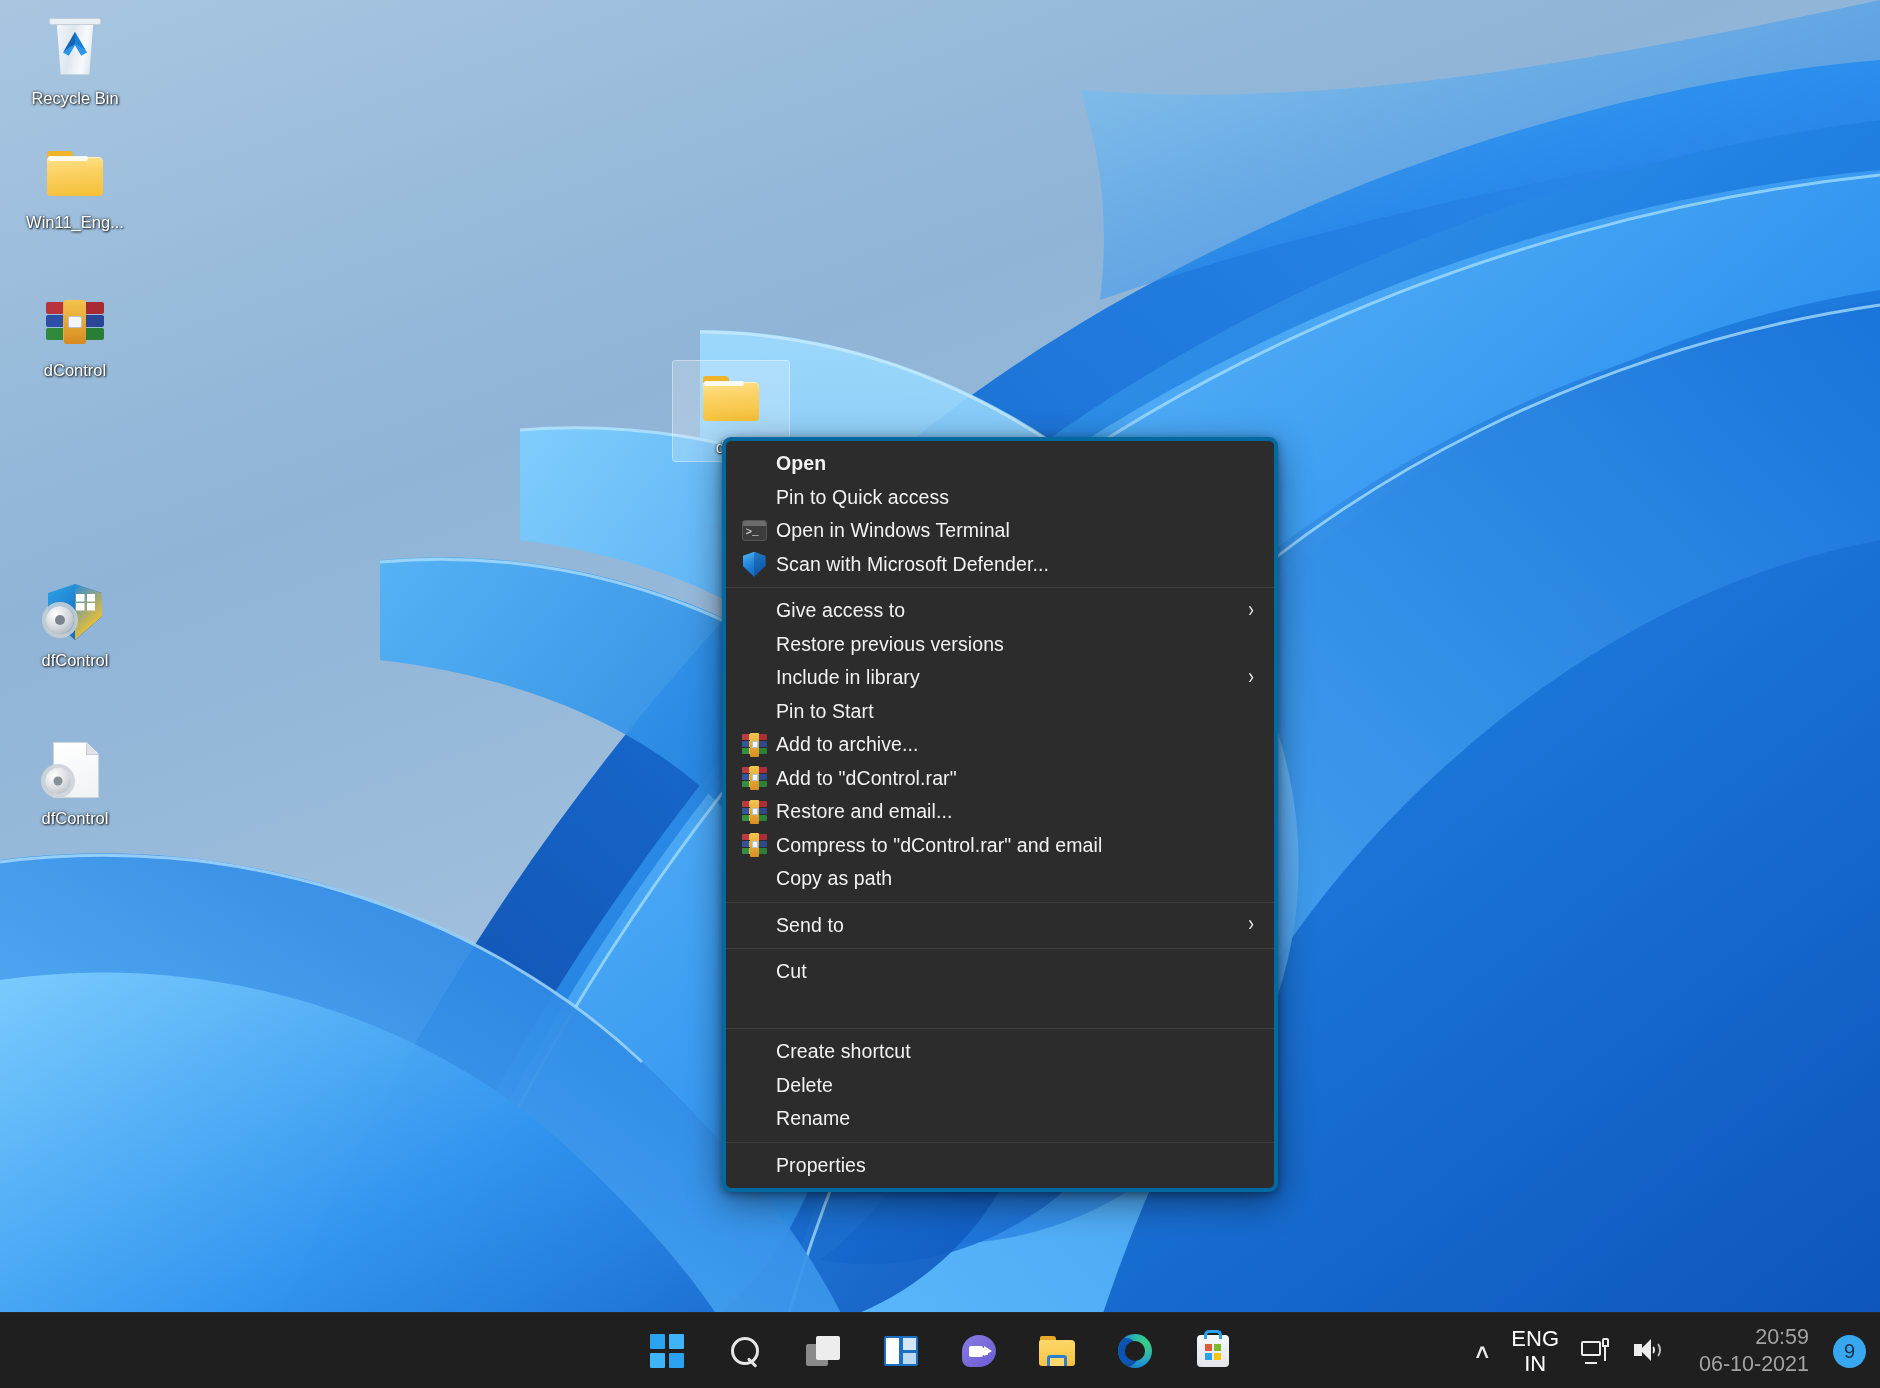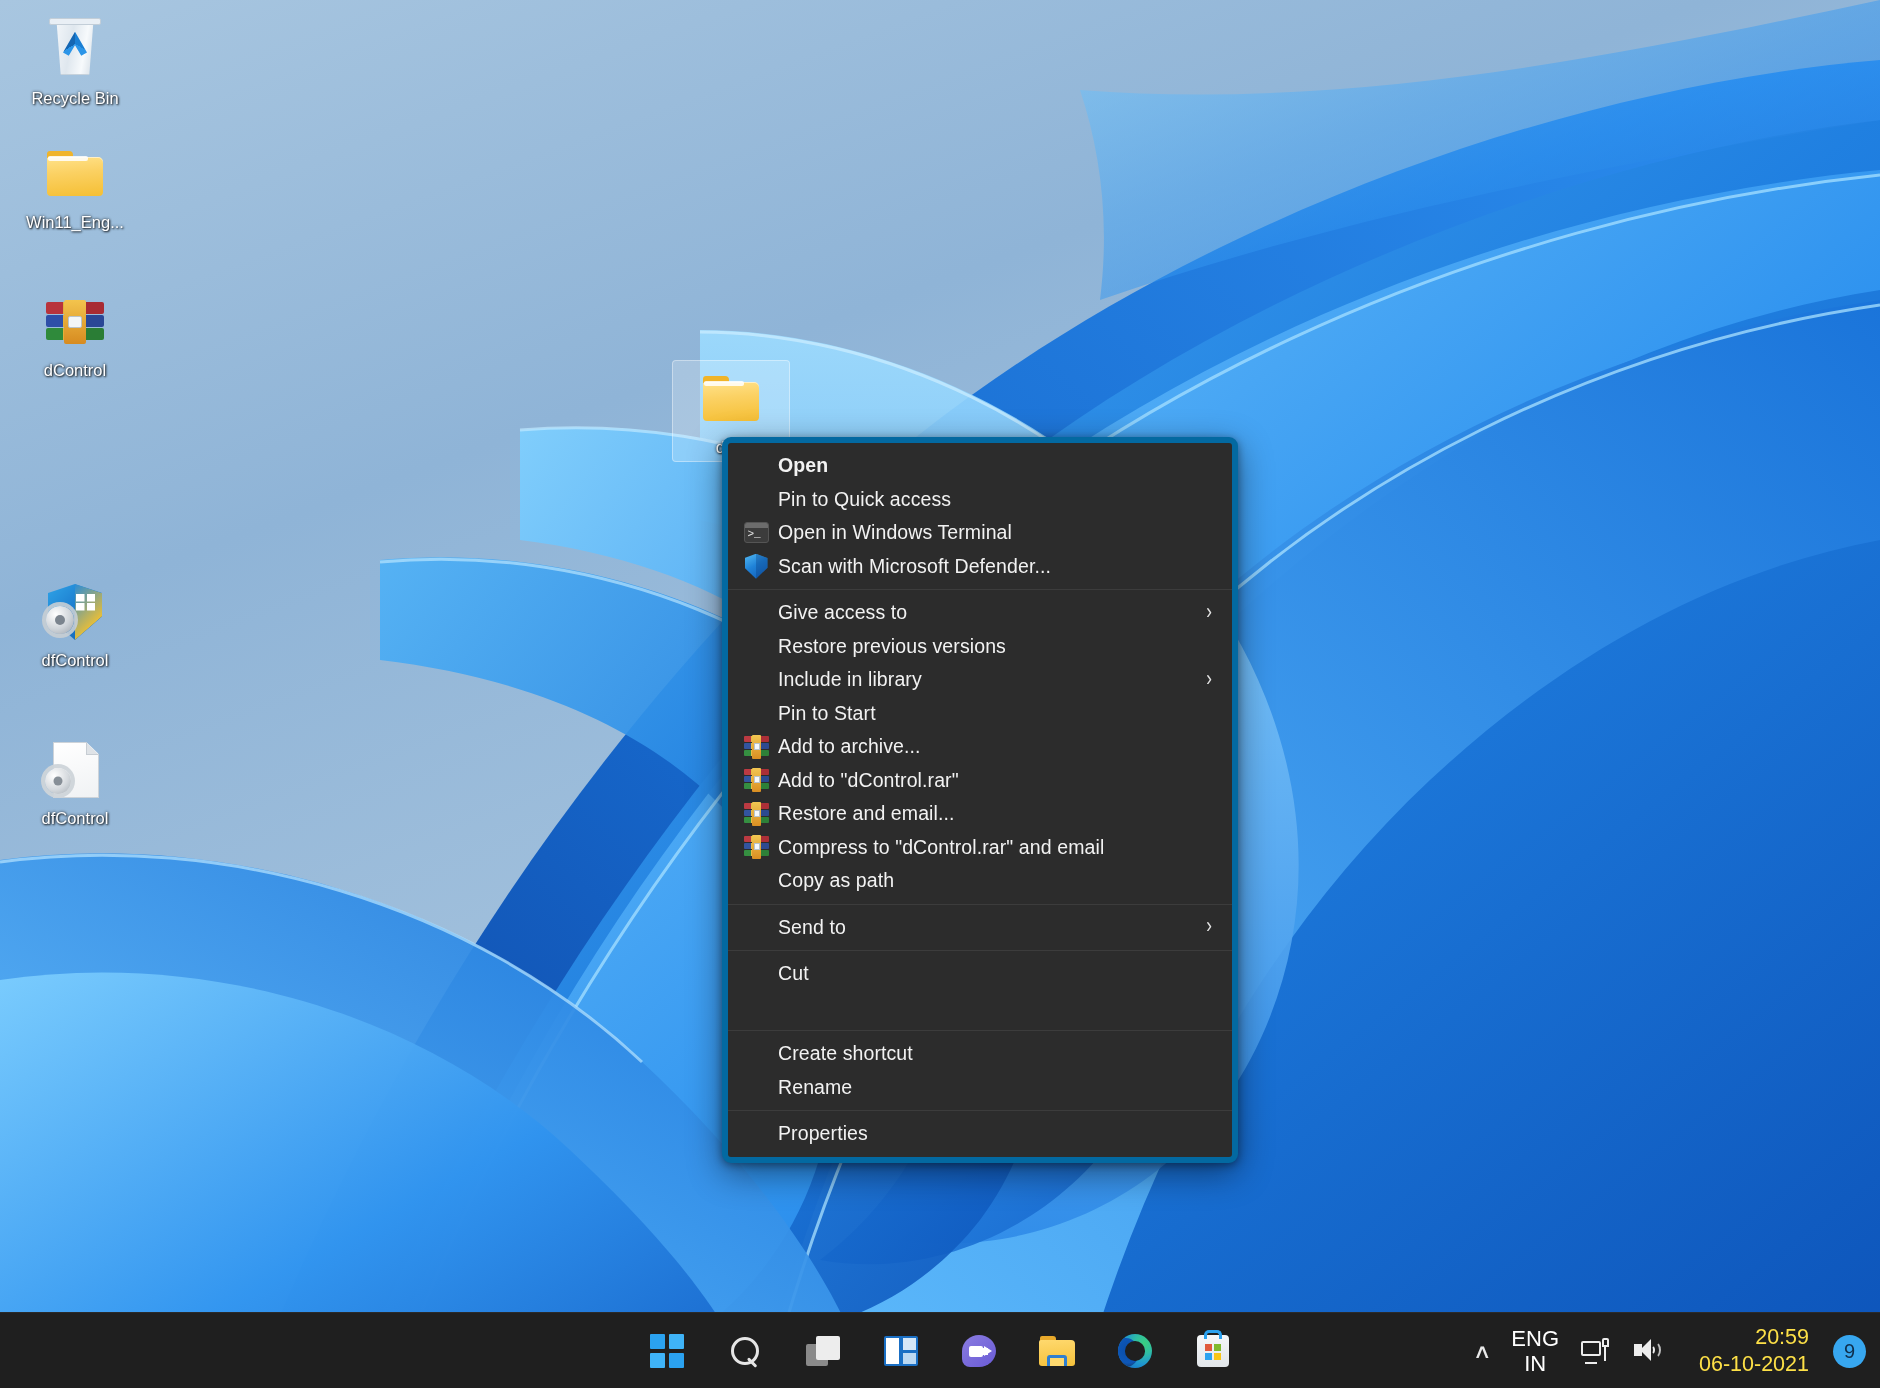--- a/index.html
+++ b/index.html
@@ -182,23 +182,23 @@
   }
   .icn-doc .gear:after{
     content:""; position:absolute; left:50%; top:50%; transform:translate(-50%,-50%);
     width:9px; height:9px; border-radius:50%; background:#878f97;
   }
 
   
   #ctxmenu{
     position:absolute;
     left:722px; top:437px;
-    width:516px;
+    width:556px;
     background:#2c2c2c;
-    border:6px solid #0369a1;
+    border:4px solid #0369a1;
     border-radius:9px;
     box-shadow:0 10px 34px rgba(0,0,0,.45), 0 2px 8px rgba(0,0,0,.4);
     padding:6px 0 6px;
     overflow:hidden;
   }
   .mi{
     display:flex; align-items:center;
     height:33.5px;
     padding:0 14px 0 0;
     color:#f2f2f2;
@@ -410,21 +410,21 @@
   }
   .tray-vol .w1,.tray-vol .w2{
     position:absolute; border:2px solid #ededed; border-radius:50%;
     border-left-color:transparent; border-top-color:transparent; border-bottom-color:transparent;
   }
   .tray-vol .w1{ right:8px; top:7px; width:8px; height:10px; }
   .tray-vol .w2{ right:2px; top:3px; width:14px; height:18px; border-color:transparent #bdbdbd transparent transparent; }
 
   .tray-clock{
     display:flex; flex-direction:column; align-items:flex-end;
-    line-height:27px; font-size:21.5px; color:#fde047;
+    line-height:27px; font-size:21.5px; color:#a3a3a3;
     padding:0 9px 0 14px;
   }
   .tray-badge{
     width:33px; height:33px; border-radius:50%;
     background:#37a7f0; color:#0f2f4d;
     display:flex; align-items:center; justify-content:center;
     font-size:20px;
     margin-left:4px;
   }
 </style>
@@ -681,20 +681,24 @@
   </div>
 
   <div class="sep"></div>
 
   <div class="mi">
     <span class="ic"></span>
     <span class="tx">Create shortcut</span>
   </div>
   <div class="mi">
     <span class="ic"></span>
+    <span class="tx">Delete</span>
+  </div>
+  <div class="mi">
+    <span class="ic"></span>
     <span class="tx">Rename</span>
   </div>
 
   <div class="sep"></div>
 
   <div class="mi">
     <span class="ic"></span>
     <span class="tx">Properties</span>
   </div>
 

